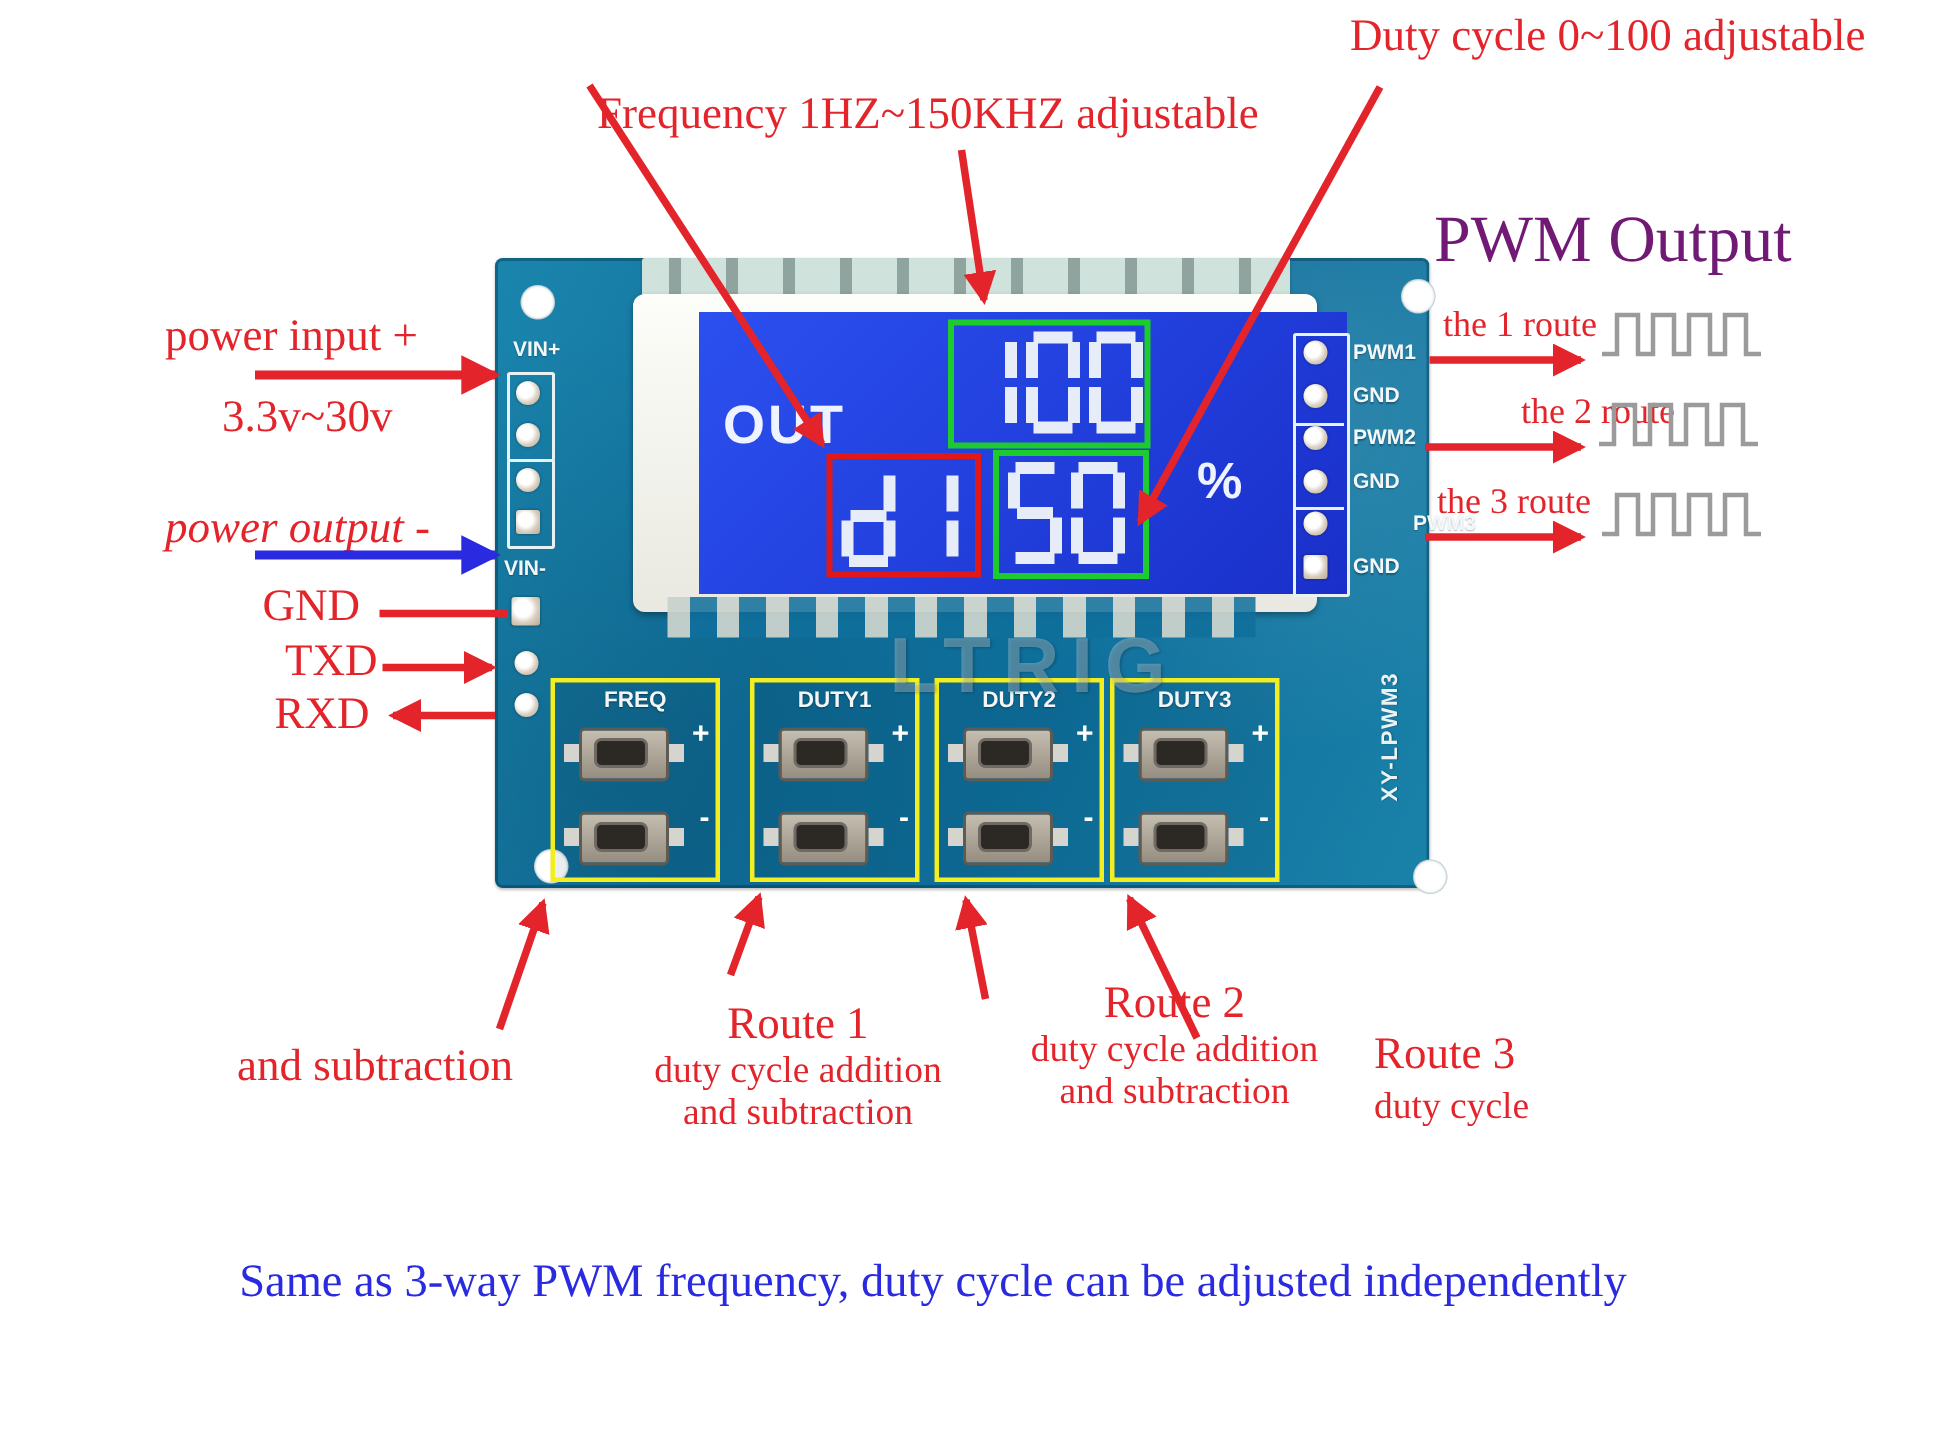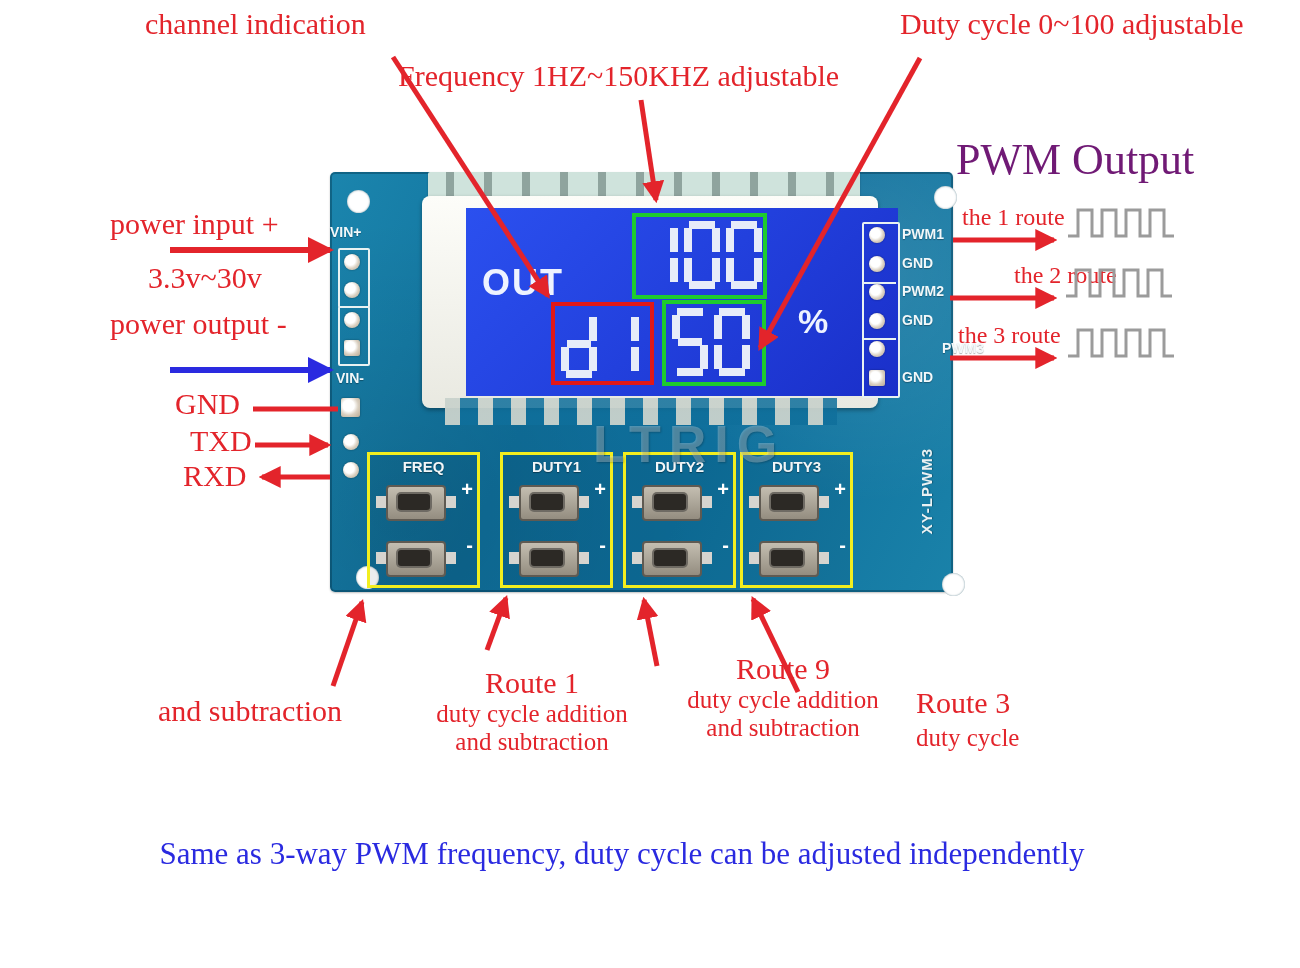--- a/index.html
+++ b/index.html
@@ -74,46 +74,45 @@
   .watermark{position:absolute;left:263px;top:242px;font-family:"Liberation Sans",sans-serif;font-weight:bold;
      font-size:52px;letter-spacing:8px;color:rgba(235,242,246,0.30);text-shadow:1px 1px 2px rgba(0,0,0,0.22);}
   
   .overlay{position:absolute;left:0;top:0;width:1300px;height:968px;pointer-events:none;}
 </style>
 </head>
 <body>
 
 <div class="canvas">
 
-  <div class="ann" style="left:145px;top:8px;">channel indication</div>
   <div class="ann" style="left:398px;top:60px;">Frequency 1HZ~150KHZ adjustable</div>
   <div class="ann" style="left:855px;top:8px;margin-left:45px;">Duty cycle 0~100 adjustable</div>
   <div class="title" style="left:956px;top:134px;">PWM Output</div>
 
   <div class="ann" style="left:110px;top:208px;">power input +</div>
   <div class="ann" style="left:148px;top:262px;">3.3v~30v</div>
-  <div class="ann" style="left:110px;top:308px;">power output -</div>
+  <div class="ann" style="left:110px;top:336px;font-style:italic;">power output -</div>
   <div class="ann" style="left:175px;top:388px;">GND</div>
   <div class="ann" style="left:190px;top:425px;">TXD</div>
   <div class="ann" style="left:183px;top:460px;">RXD</div>
 
   <div class="ann sm" style="left:962px;top:205px;">the 1 route</div>
   <div class="ann sm" style="left:1014px;top:263px;">the 2 route</div>
   <div class="ann sm" style="left:958px;top:323px;">the 3 route</div>
 
   <div class="ann-block" style="left:100px;top:694px;width:300px;">
     <div class="l1">and subtraction</div>
   </div>
   <div class="ann-block" style="left:412px;top:666px;width:240px;">
     <div class="l1">Route 1</div>
     <div class="l2">duty cycle addition</div>
     <div class="l3">and subtraction</div>
   </div>
   <div class="ann-block" style="left:668px;top:652px;width:230px;">
-    <div class="l1">Route 9</div>
+    <div class="l1">Route 2</div>
     <div class="l2">duty cycle addition</div>
     <div class="l3">and subtraction</div>
   </div>
   <div class="ann-block" style="left:908px;top:686px;width:330px;text-align:left;padding-left:8px;">
     <div class="l1">Route 3</div>
     <div class="l2" style="margin-top:4px;">duty cycle</div>
   </div>
 
   <div class="footer" style="left:0;top:836px;width:1244px;">Same as 3-way PWM frequency, duty cycle can be adjusted independently</div>
 
@@ -171,21 +170,21 @@
                 <line x1="48" y1="39" x2="48" y2="63" stroke="#e7ecf9" stroke-width="8"></line>
                 <line x1="48" y1="9" x2="48" y2="33" stroke="#e7ecf9" stroke-width="8"></line>
               </svg></div>
         </div>
         <div class="lcd-pct">%</div>
       </div>
     </div>
 
     <div class="conn-bottom"></div>
 
-    <div class="pinlabel" style="left:0;top:52px;">VIN+</div>
+    <div class="pinlabel" style="left:12px;top:52px;">VIN+</div>
     <div class="pinbox" style="left:8px;top:76px;width:28px;height:56px;"></div>
     <div class="pinbox" style="left:8px;top:134px;width:28px;height:56px;"></div>
     <div class="pin" style="left:14px;top:82px;"></div>
     <div class="pin" style="left:14px;top:110px;"></div>
     <div class="pin" style="left:14px;top:140px;"></div>
     <div class="pin square" style="left:14px;top:168px;"></div>
     <div class="pinlabel" style="left:6px;top:198px;">VIN-</div>
     <div class="pin square" style="left:11px;top:226px;width:19px;height:19px;"></div>
     <div class="pin" style="left:13px;top:262px;"></div>
     <div class="pin" style="left:13px;top:290px;"></div>

